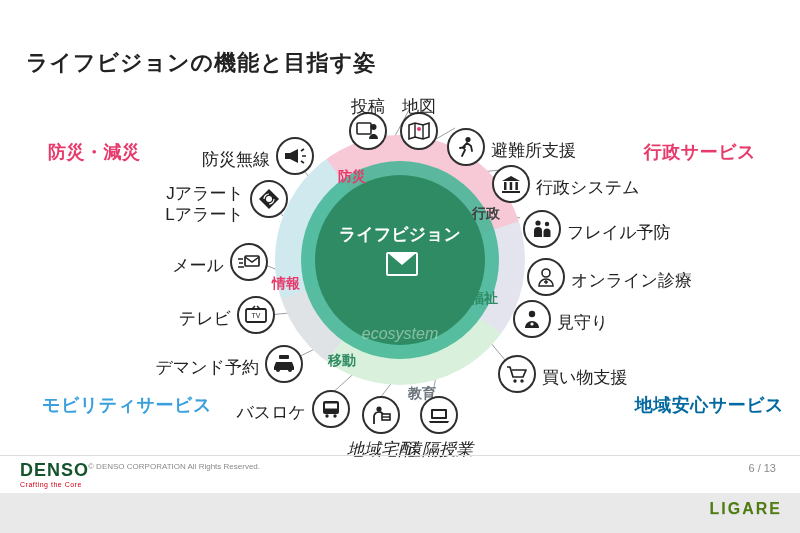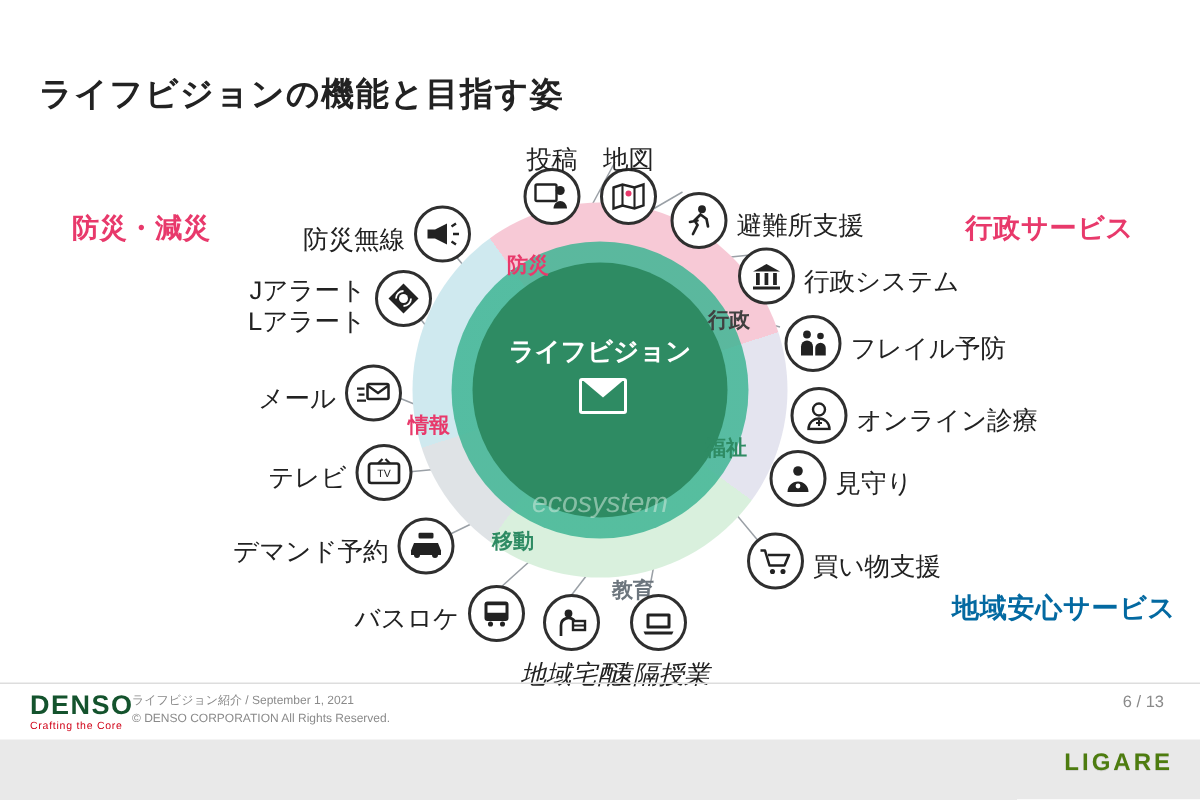--- a/index.html
+++ b/index.html
@@ -65,21 +65,21 @@
     position:absolute;left:111px;top:117px;width:28px;height:20px;
     border:2px solid #ffffff;border-radius:2px;
   }
   .core-icon:after{
     content:"";position:absolute;left:1px;top:0px;width:26px;height:13px;
     border-left:13px solid transparent;border-right:13px solid transparent;
     border-top:11px solid #ffffff;box-sizing:border-box;
   }
   .eco-label{
     position:absolute;left:0;top:190px;width:250px;text-align:center;
-    color:#cfe9dc;font-size:19px;font-style:italic;opacity:.55;
+    color:#cfe9dc;font-size:16px;font-style:italic;opacity:.55;
   }
 
   .seg-label{position:absolute;font-size:14px;font-weight:bold;}
   .sl-bousai{left:338px;top:168px;color:#e8396b;}
   .sl-gyousei{left:472px;top:205px;color:#404040;}
   .sl-fukushi{left:470px;top:290px;color:#2e8b63;}
   .sl-kyoiku{left:408px;top:385px;color:#6c757d;}
   .sl-idou{left:328px;top:352px;color:#2e8b63;}
   .sl-jouhou{left:272px;top:275px;color:#e8396b;}
 
@@ -127,20 +127,21 @@
 </style>
 </head>
 <body>
 
 <div class="slide">
 
   <div class="title">ライフビジョンの機能と目指す姿</div>
 
   <div class="corner-label cl-bousai">防災・減災</div>
   <div class="corner-label cl-gyousei">行政サービス</div>
+  <div class="corner-label cl-mobility">モビリティサービス</div>
   <div class="corner-label cl-chiiki">地域安心サービス</div>
 
   <svg width="800" height="493" style="position:absolute;left:0;top:0;pointer-events:none;">
     <g stroke="#9aa0a6" stroke-width="1" fill="none">
       <line x1="375" y1="140" x2="368" y2="110"></line>
       <line x1="395" y1="136" x2="410" y2="108"></line>
       <line x1="424" y1="146" x2="455" y2="128"></line>
       <line x1="452" y1="175" x2="500" y2="170"></line>
       <line x1="470" y1="205" x2="520" y2="218"></line>
       <line x1="483" y1="243" x2="522" y2="253"></line>
@@ -355,20 +356,19 @@
     </div>
     <div class="cap cap-l">防災無線</div>
   </div>
 
   <div class="footer-line"></div>
   <div class="denso-logo">
     <div class="denso-word">DENSO</div>
     <div class="denso-sub">Crafting the Core</div>
   </div>
   <div class="footer-text">
-    <div>ライフビジョン紹介 / September 1, 2021</div>
     <div>© DENSO CORPORATION All Rights Reserved.</div>
   </div>
   <div class="page-num">6 / 13</div>
 </div>
 
 <div class="bottombar"></div>
 <div class="ligare">LIGARE</div>
 
 </body></html>

